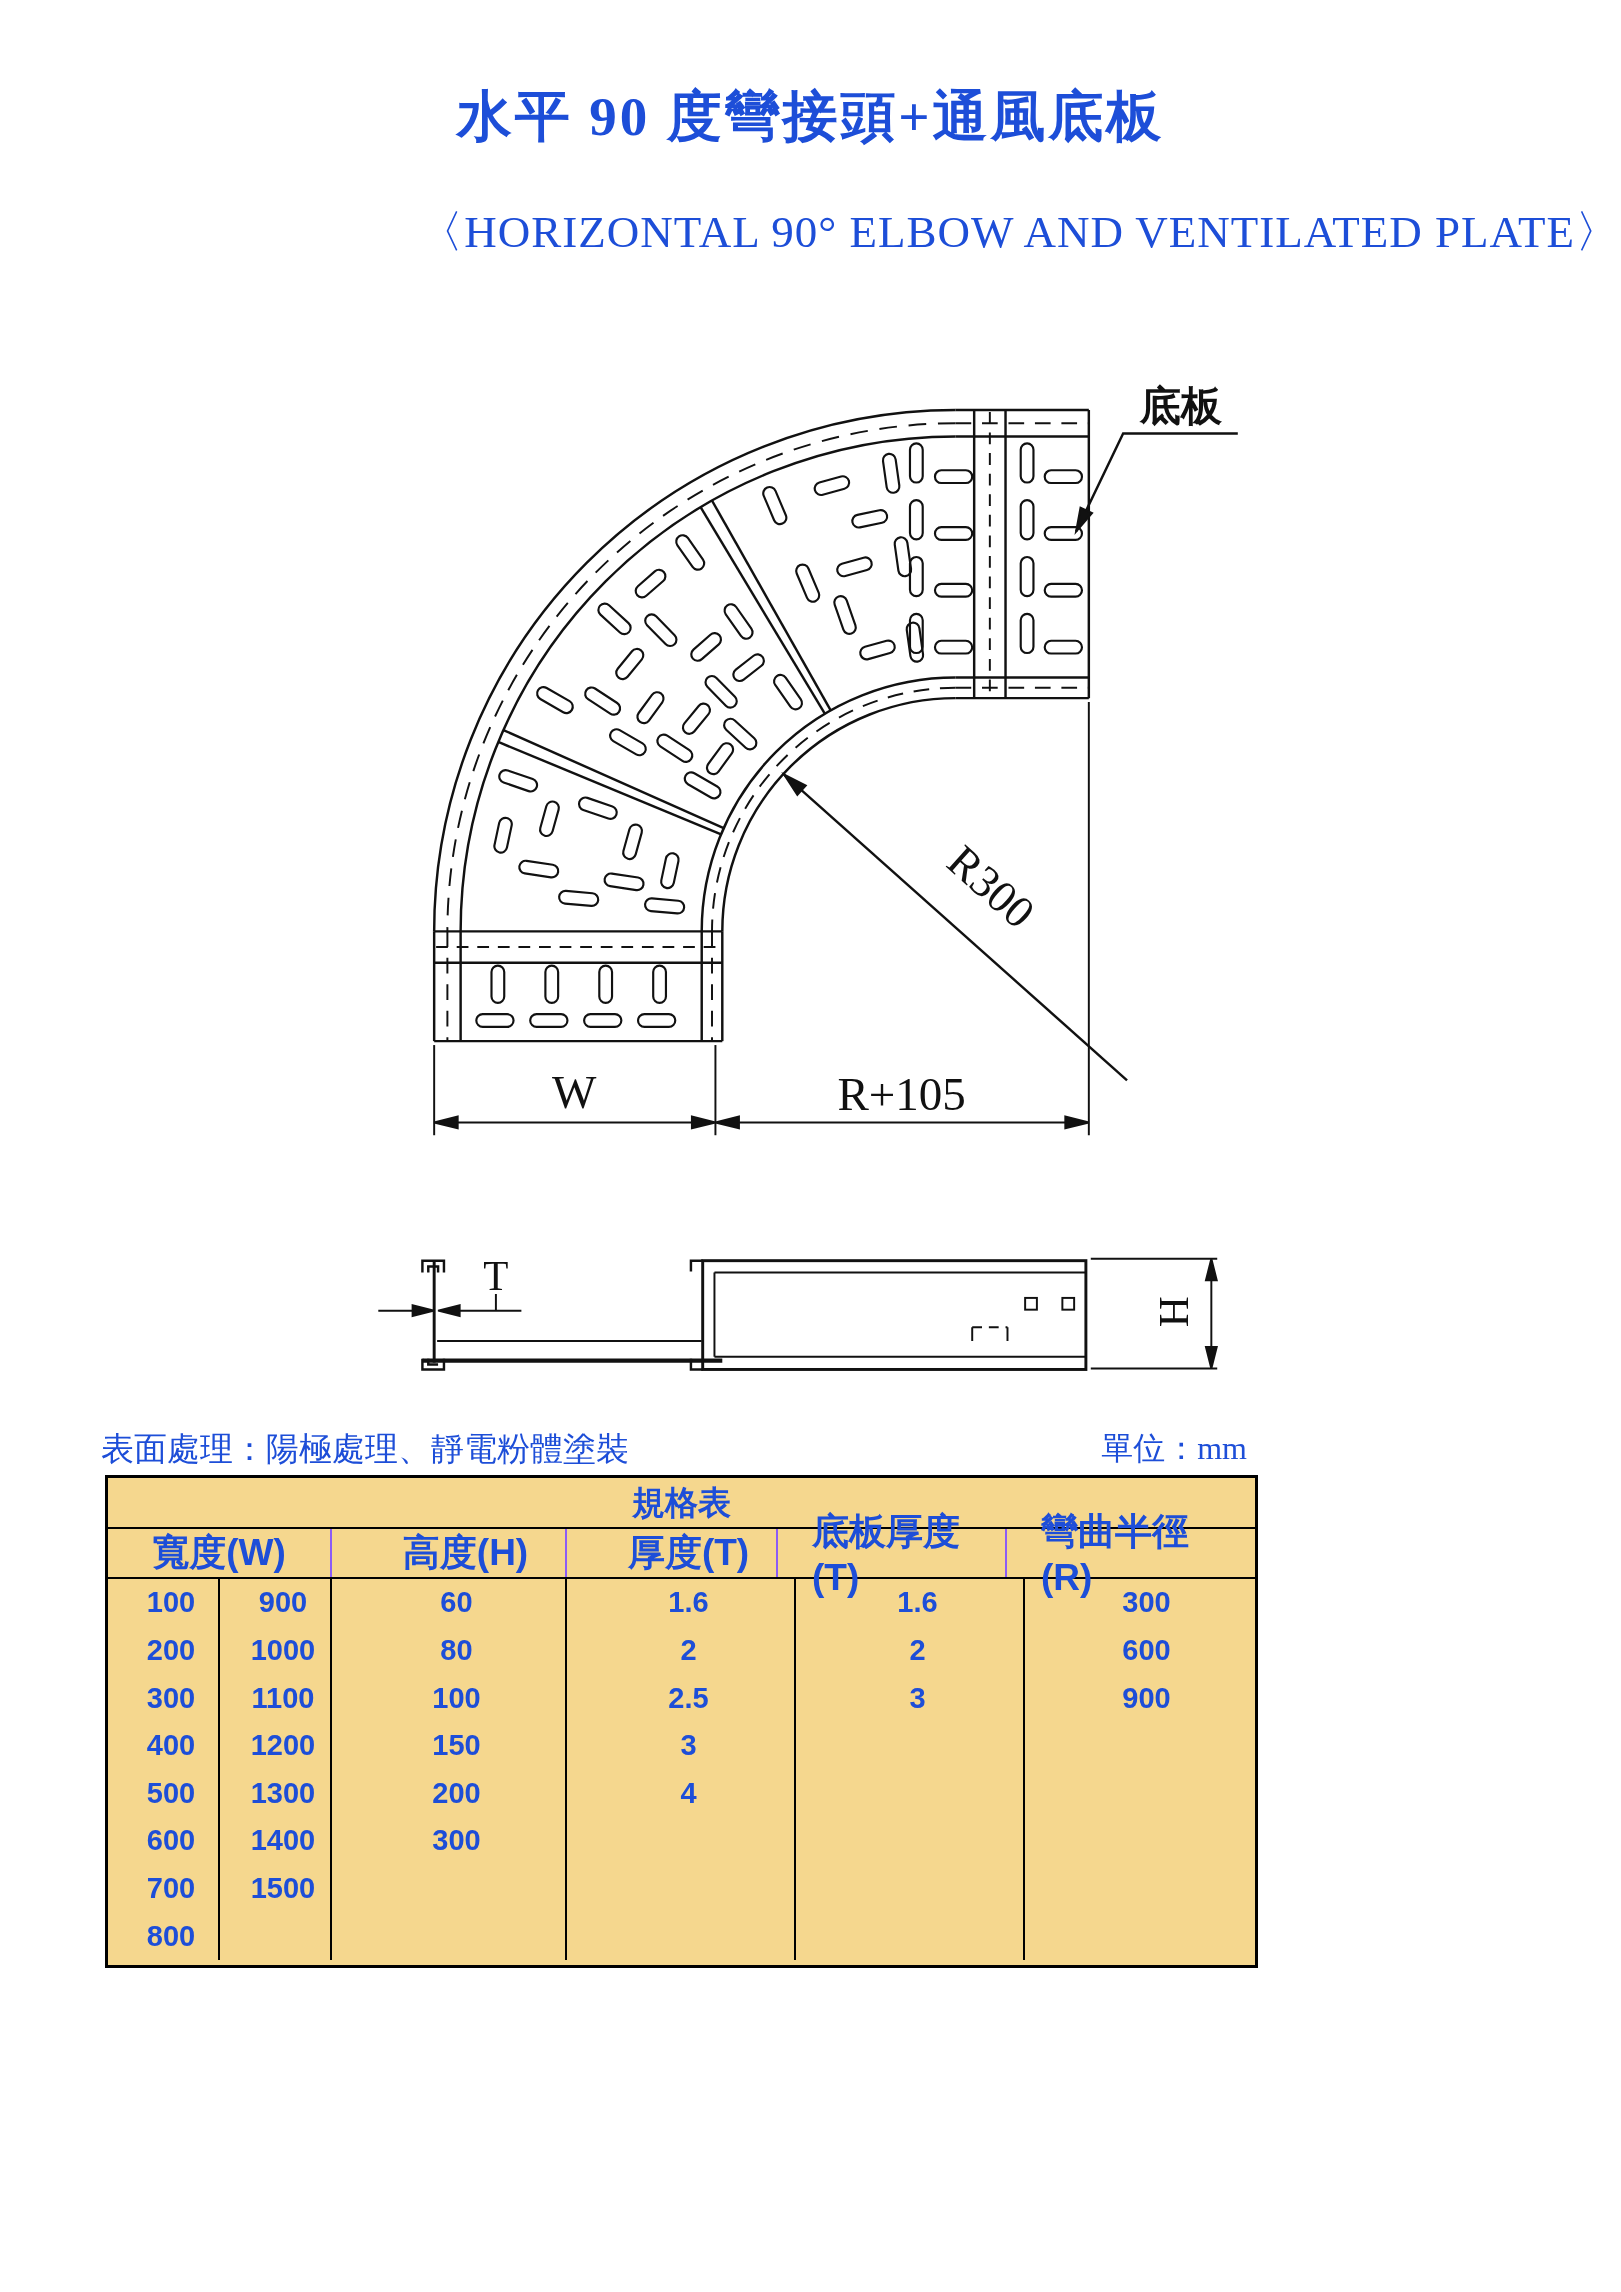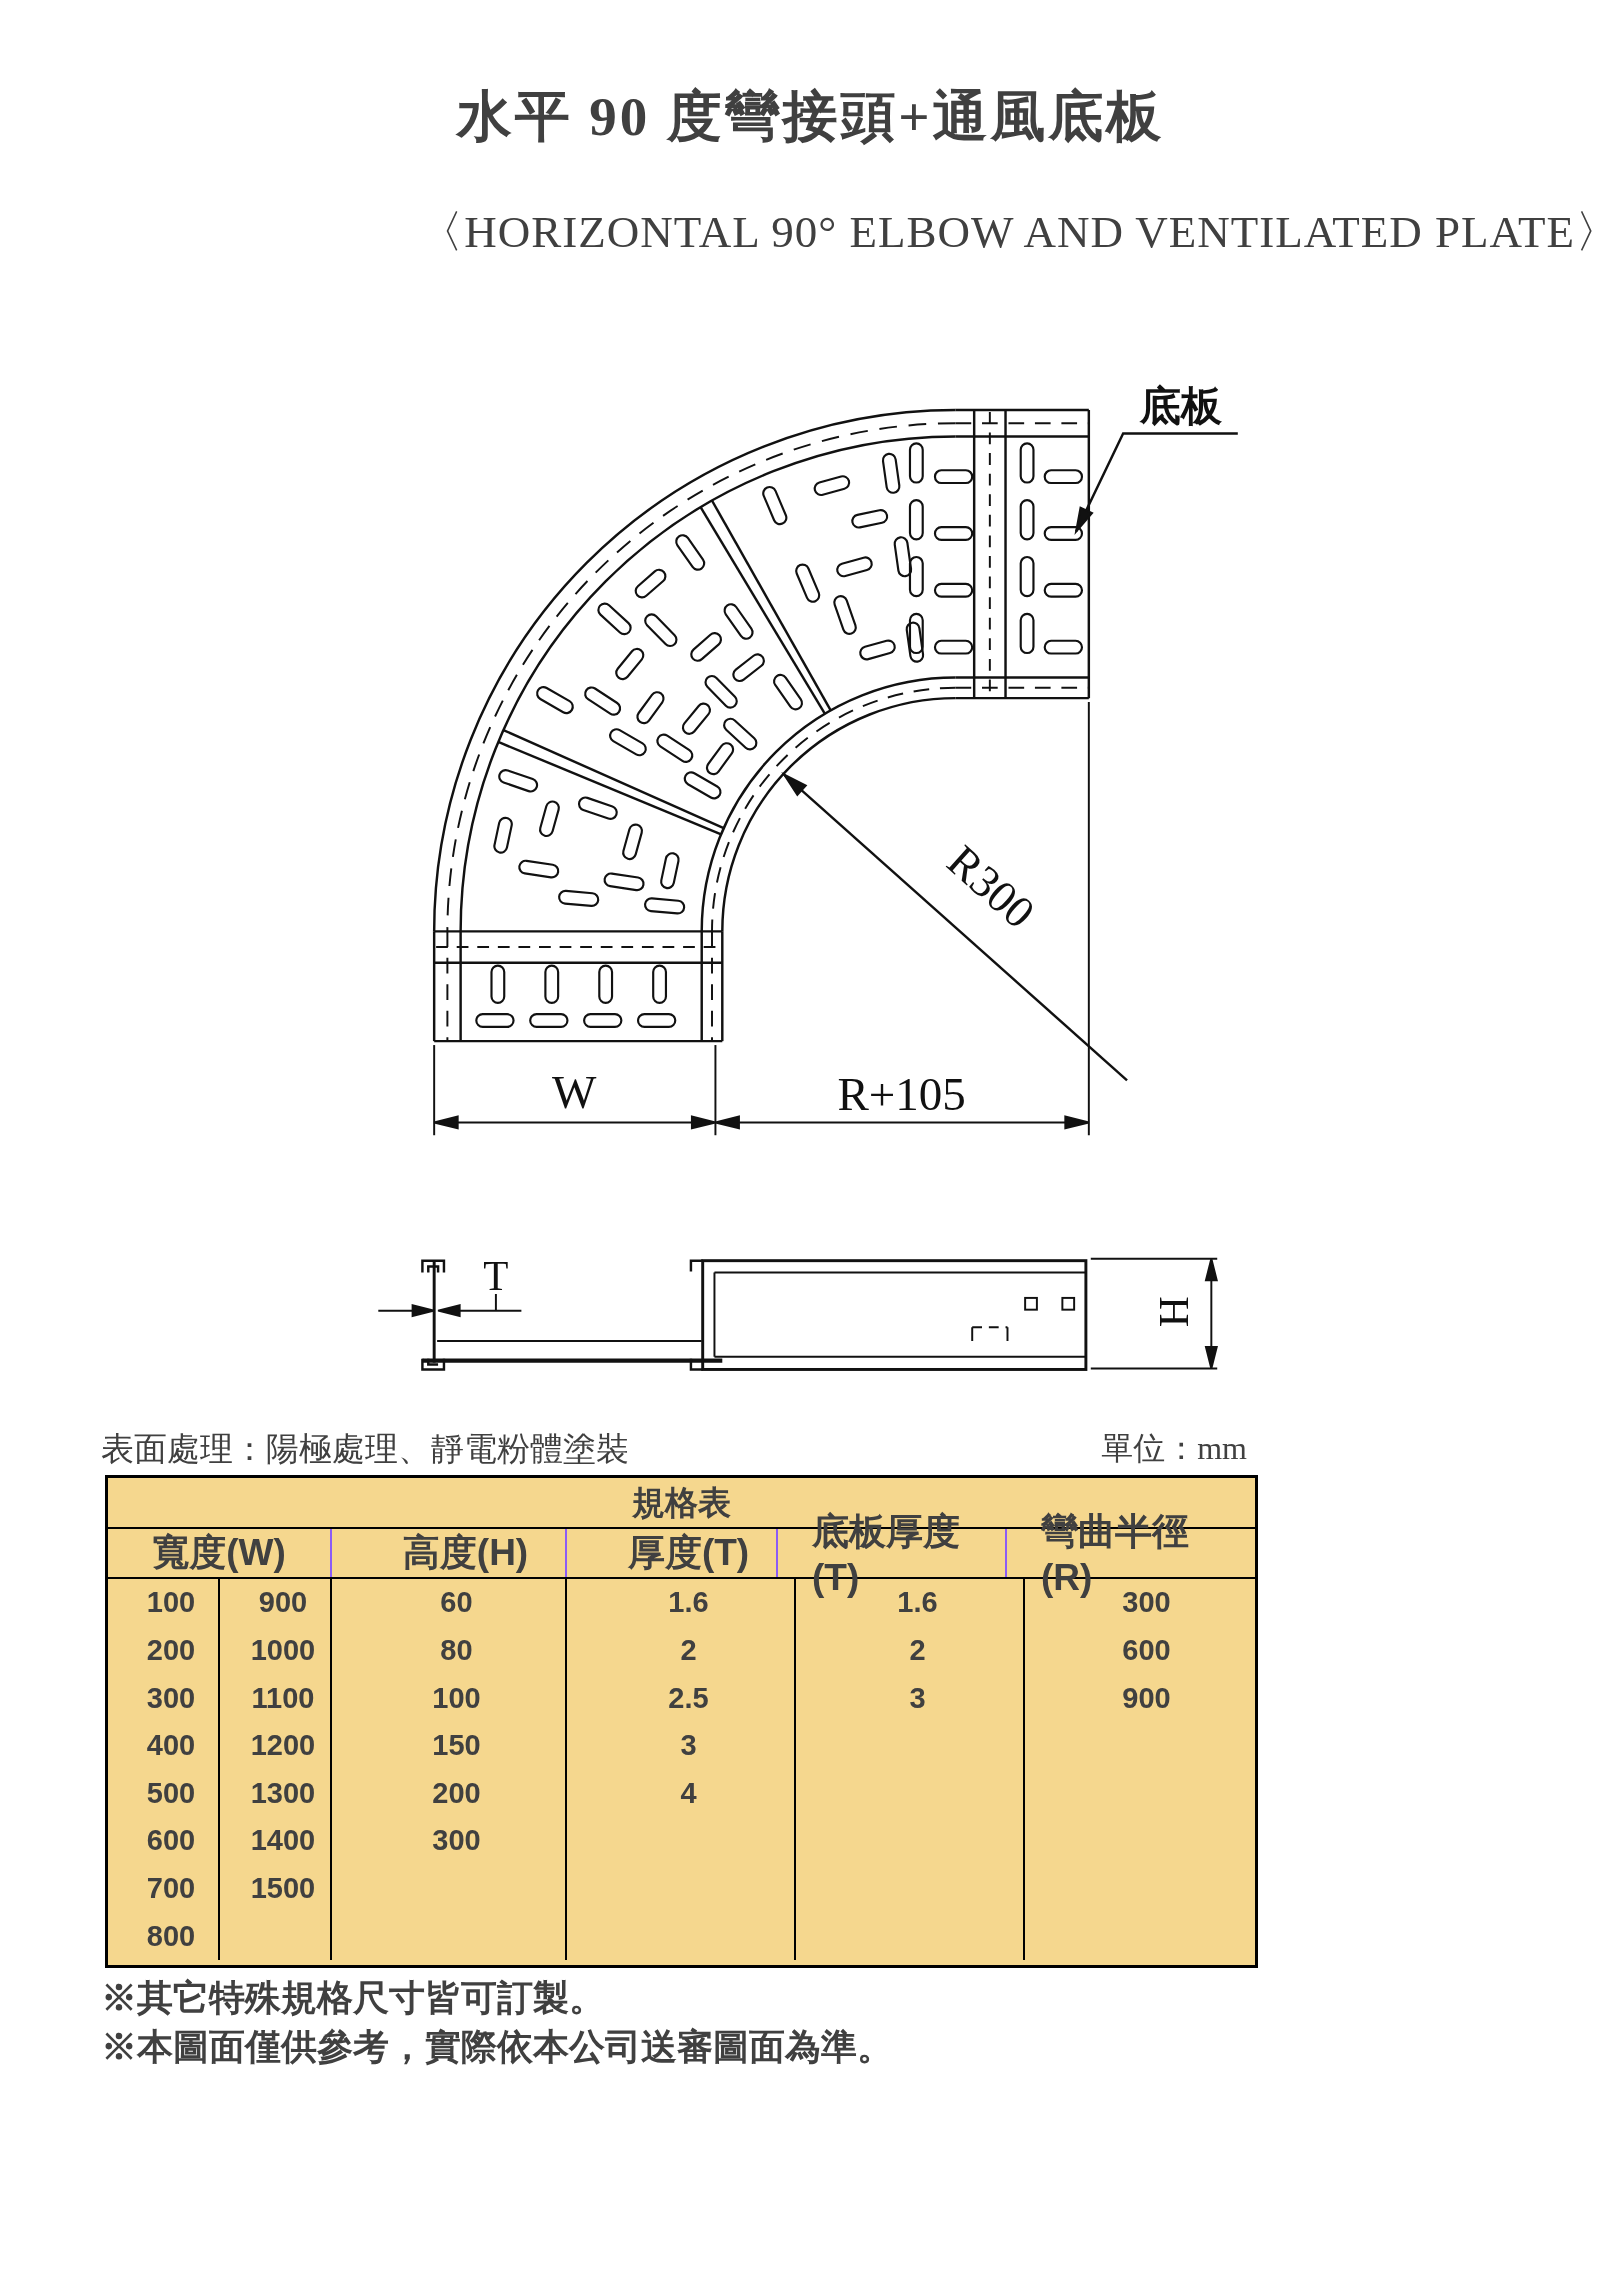--- a/index.html
+++ b/index.html
@@ -1,17 +1,17 @@
 <!DOCTYPE html>
 <html><head>
 <meta charset="utf-8">
 <style>
   html,body{margin:0;padding:0;background:#ffffff;}
   #page{position:relative;width:1621px;height:2293px;background:#fff;overflow:hidden;
-        font-family:"Liberation Serif","DejaVu Serif",serif;color:#404040;}
+        font-family:"Liberation Serif","DejaVu Serif",serif;color:#1d4ed8;}
   #draw-layer{position:absolute;left:0;top:0;width:1621px;height:2293px;}
   .title{position:absolute;left:0;top:80px;width:1621px;text-align:center;
          font-size:55px;font-weight:700;letter-spacing:2.9px;}
   .subtitle{position:absolute;left:0;top:202px;width:1621px;text-align:right;
             font-size:45px;font-weight:400;letter-spacing:1px;}
   .surface-note{position:absolute;left:101px;top:1427px;font-size:33px;font-weight:500;}
   .unit-note{position:absolute;left:980px;top:1427px;width:267px;text-align:right;
              font-size:32px;font-weight:400;}
   .spec-table{position:absolute;left:105px;top:1475px;width:1153px;height:493px;
               background:#F5D78E;border:3.9px solid #000;box-sizing:border-box;
@@ -272,19 +272,15 @@
           <div class="cell">900</div>
           <div class="cell"></div>
           <div class="cell"></div>
           <div class="cell"></div>
           <div class="cell"></div>
           <div class="cell"></div>
         </div>
       </div>
 </div>
 
-<div class="notes">
-  <div>※其它特殊規格尺寸皆可訂製。</div>
-  <div>※本圖面僅供參考，實際依本公司送審圖面為準。</div>
+
 </div>
 
-</div>
-
 
 </body></html>

